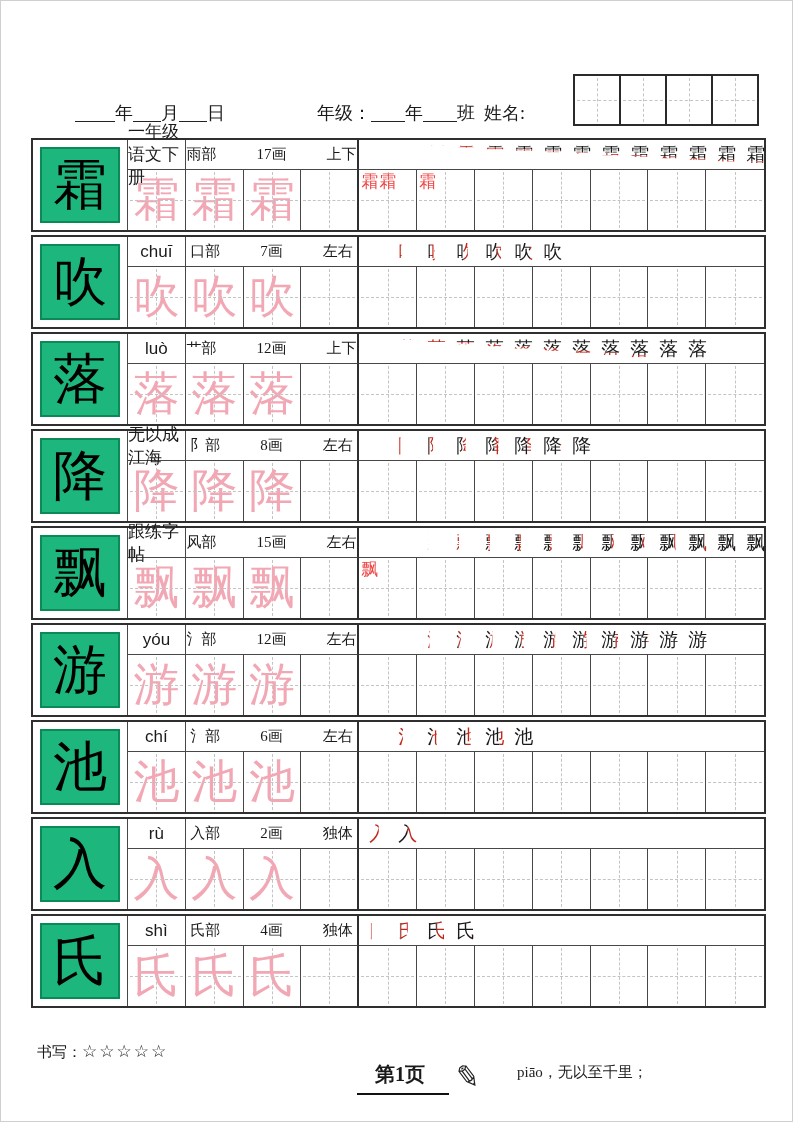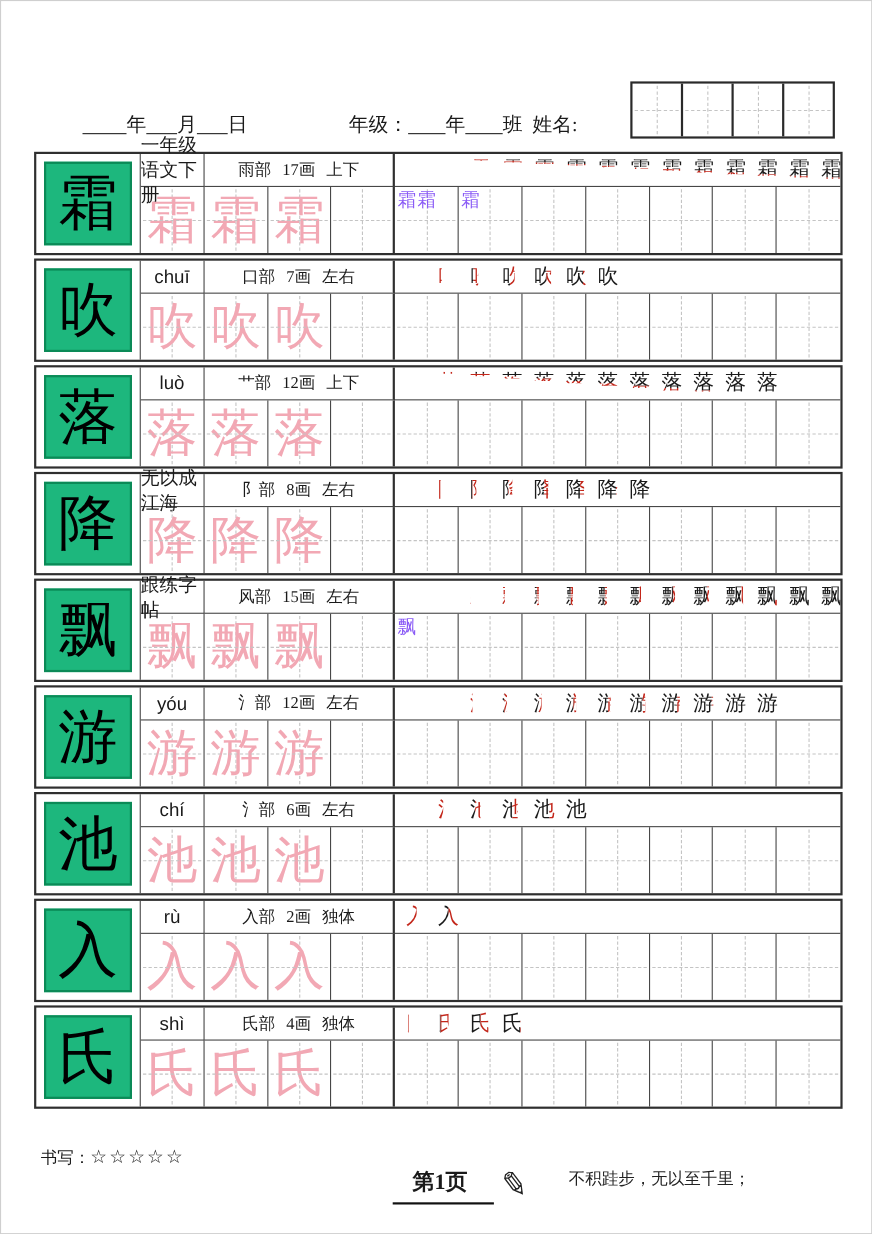--- a/index.html
+++ b/index.html
@@ -53,21 +53,21 @@
   }
   .pinyin {
     grid-row:1; grid-column:2;
     border-right:1px solid var(--line); border-bottom:1px solid var(--line);
     display:flex; align-items:center; justify-content:center;
     font-size:17px; font-family:"Liberation Sans", sans-serif;
   }
   .radical {
     grid-row:1; grid-column:3 / 6;
     border-right:2px solid #2f2f2f; border-bottom:1px solid var(--line);
-    display:flex; align-items:center; justify-content:center; gap:10px;
+    display:flex; align-items:center; justify-content:center; gap:40px;
     font-size:15px;
   }
   .strip {
     grid-row:1; grid-column:6 / 13; border-bottom:1px solid var(--line);
     display:flex; align-items:center; padding-left:5px; overflow:hidden;
   }
   .step { position:relative; width:29px; height:26px; flex:0 0 29px; }
   .step i {
     position:absolute; inset:0; font-style:normal; text-align:center;
     font-size:19px; line-height:26px; color:#1a1a1a;
@@ -75,21 +75,21 @@
   .step i.new { color:var(--red); }
   .pcell { position:relative; grid-row:2; border-right:1px solid var(--line); }
   .pcell.last { border-right:none; }
   .pcell.groupend { border-right:2px solid #2f2f2f; }
   .trace {
     position:absolute; inset:0; display:flex; align-items:center; justify-content:center;
     font-size:46px; line-height:1; color:var(--pink);
   }
   .overflow {
     position:absolute; top:1px; left:2px; font-size:17px; line-height:22px;
-    letter-spacing:1px; color:#8b5cf6; white-space:nowrap;
+    letter-spacing:1px; color:#ef4444; white-space:nowrap;
   }
   
   .ft { position:absolute; white-space:nowrap; }
   .ft-rating { left:36px; top:1040px; font-size:15px; }
   .ft-rating .stars { font-size:17px; letter-spacing:2px; }
   .ft-slogan {
     left:36px; top:1066px; font-size:23px; font-weight:700;
     font-family:"Liberation Sans", sans-serif;
   }
   .ft-page { left:356px; top:1058px; }
@@ -722,16 +722,16 @@
   <div class="ft ft-rating">
     <span>书写：</span><span class="stars">☆☆☆☆☆</span>
   </div>
 
 
   <div class="ft ft-page">
     <span class="pageno">第1页</span><span class="pen-icon">✎</span>
   </div>
 
   <div class="ft ft-quote">
-    <div>不积跬步，无以至千里；</div>
+    <div>piāo，无以至千里；</div>
   </div>
 
 </div>
 
 </body></html>

